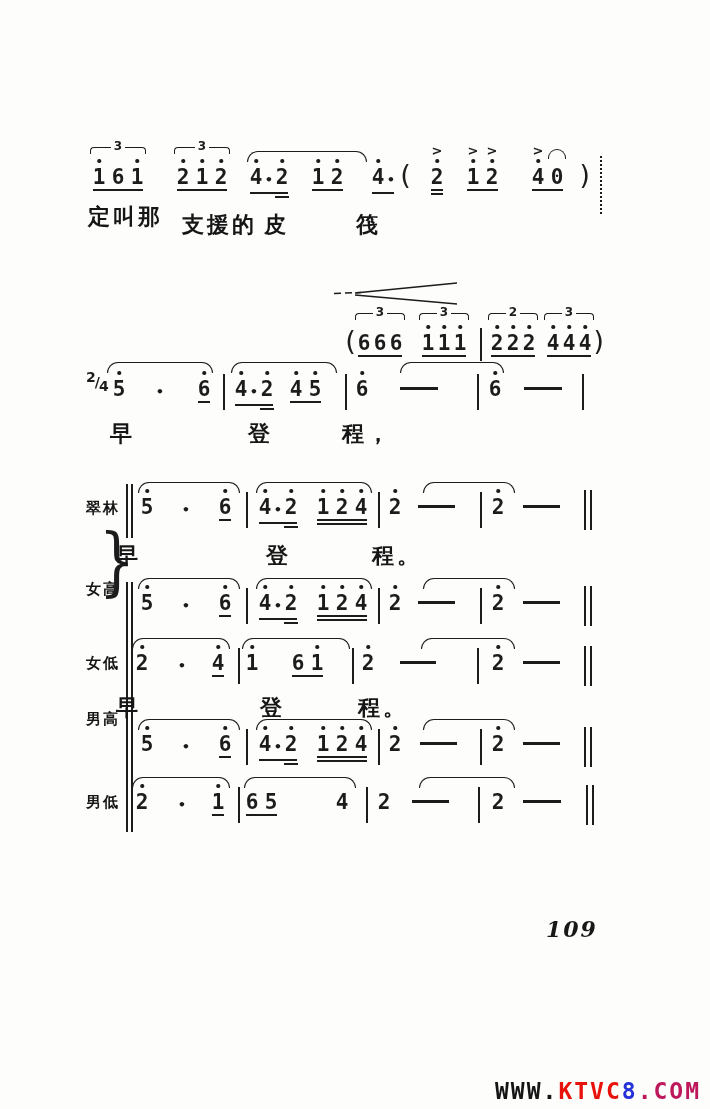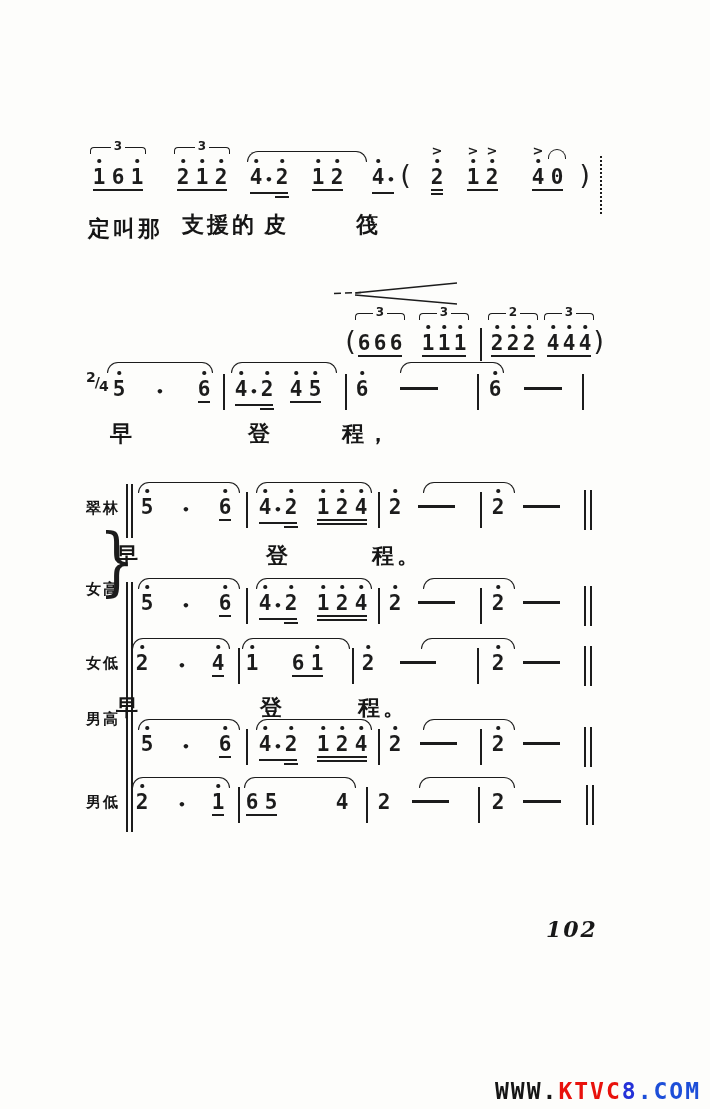--- a/index.html
+++ b/index.html
@@ -134,21 +134,21 @@
         </span>
         <span class="gul u1"></span>
       </div>
     <div class="ng" style="left:577px;top:163px">
         <span class="grow">
           <span class="note paren"><span class="gl">)</span></span>
         </span>
       </div>
     <div class="slur" style="left:247px;top:151px;width:118px"></div>
     <div class="dotbar" style="left:600px;top:156px;height:58px"></div>
-    <span class="lyr" style="left:88px;top:214px">定叫那</span>
+    <span class="lyr" style="left:88px;top:202px">定叫那</span>
     <span class="lyr" style="left:182px;top:210px">支援的</span>
     <span class="lyr" style="left:264px;top:210px">皮</span>
     <span class="lyr" style="left:356px;top:210px">筏</span>
   </div>
 
   <div>
     <svg class="hairpin" style="left:333px;top:281px" width="126" height="26" viewBox="0 0 126 26">
       <line x1="1" y1="12.5" x2="28" y2="11.5" stroke="#1c1c1c" stroke-width="1.5" stroke-dasharray="7 4"></line>
       <line x1="22" y1="12" x2="124" y2="2" stroke="#1c1c1c" stroke-width="1.6"></line>
       <line x1="22" y1="14" x2="124" y2="23" stroke="#1c1c1c" stroke-width="1.6"></line>
@@ -579,16 +579,16 @@
     <div class="ng dashg" style="left:523px;top:800px;width:38px">
         <span class="dash"></span>
       </div>
     <div class="bar" style="left:586px;top:785px;height:40px"></div>
     <div class="bar" style="left:592px;top:785px;height:40px"></div>
     <div class="slur" style="left:132px;top:777px;width:96px"></div>
     <div class="slur" style="left:244px;top:777px;width:110px"></div>
     <div class="slur" style="left:419px;top:777px;width:94px"></div>
   </div>
 
-  <span class="pageno" style="left:546px;top:916px">102</span>
-  <span class="wm" style="left:495px;top:1078px"><span style="color: rgb(21, 21, 21);">WWW.</span><span style="color: rgb(232, 18, 12);">KTVC</span><span style="color: rgb(36, 49, 216);">8</span><span style="color: #1d4ed8; text-align: center;">.COM</span></span>
+  <span class="pageno" style="left:546px;top:916px">109</span>
+  <span class="wm" style="left:495px;top:1078px"><span style="color: rgb(21, 21, 21);">WWW.</span><span style="color: rgb(232, 18, 12);">KTVC</span><span style="color: rgb(36, 49, 216);">8</span><span style="color: #be185d; text-align: center;">.COM</span></span>
 
 </div>
 
 </body></html>

